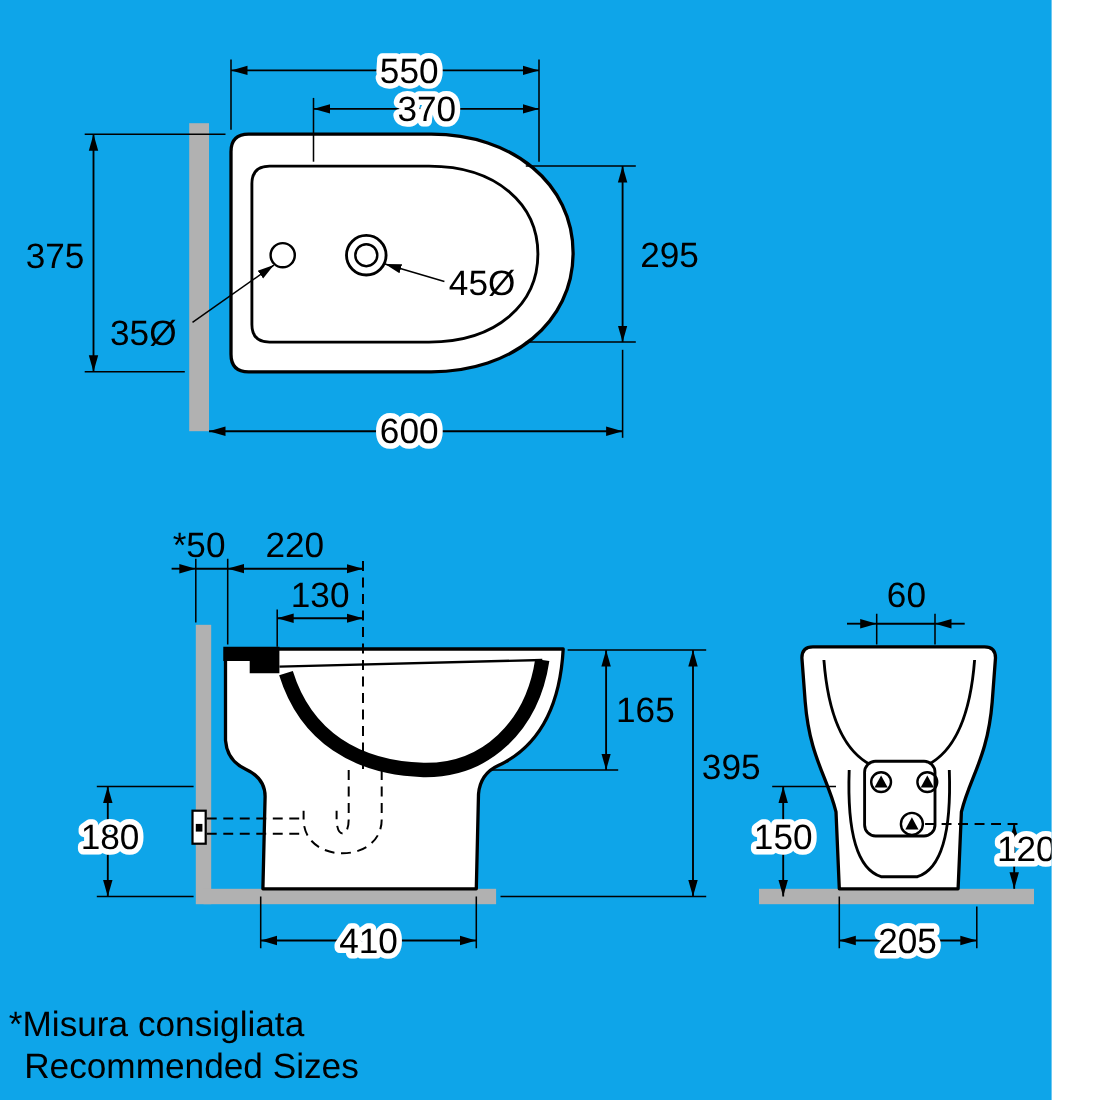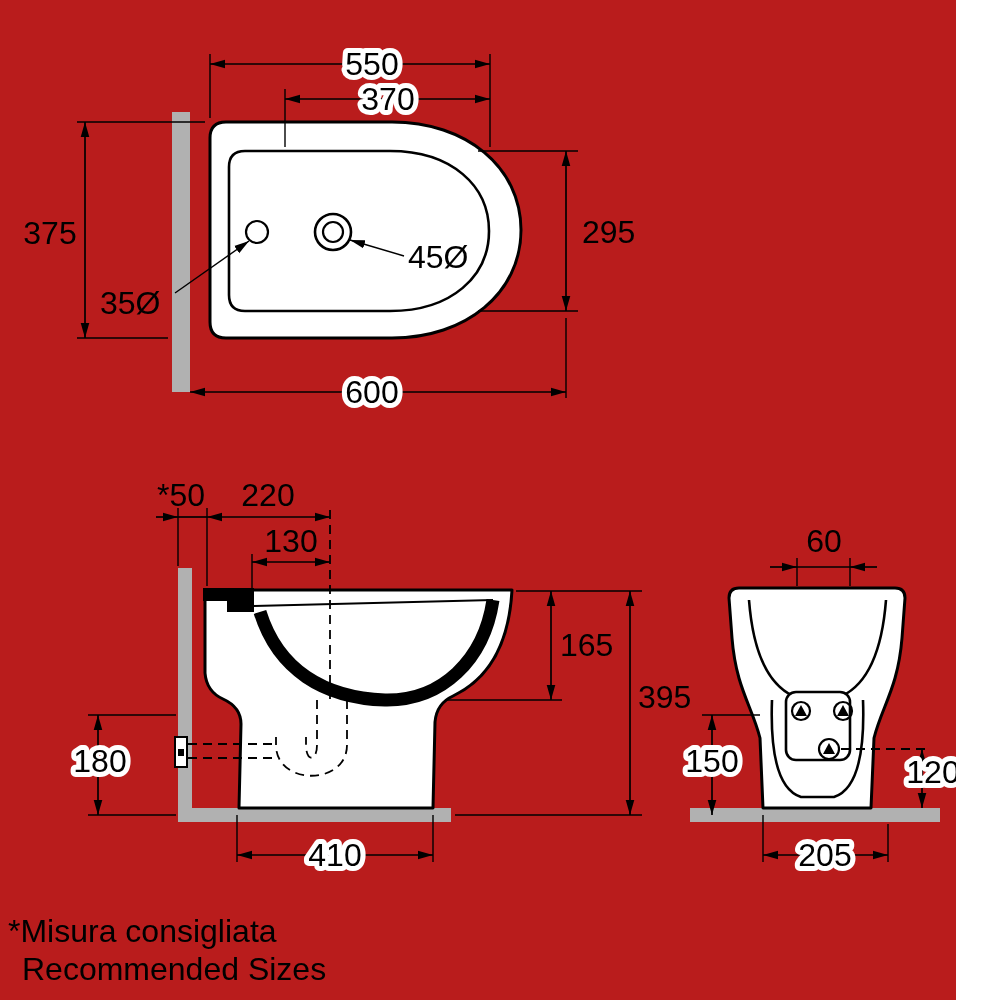--- a/index.html
+++ b/index.html
@@ -1,16 +1,16 @@
 <!DOCTYPE html>
 <html><head>
 <meta charset="utf-8">
 <style>
   html,body{margin:0;padding:0;background:#fff}
-  .page{width:956px;height:1000px;background:#b91c1c;position:relative;overflow:hidden}
+  .page{width:956px;height:1000px;background:#0ea5e9;position:relative;overflow:hidden}
   svg{display:block}
   svg text{font-family:"Liberation Sans","DejaVu Sans",sans-serif;font-size:32px;fill:#000}
   .mid{text-anchor:middle}
   .halo{paint-order:stroke;stroke:#fff;stroke-width:10px;stroke-linejoin:round}
   .outline{fill:#fff;stroke:#000;stroke-width:3;stroke-linejoin:round}
   .s26{fill:none;stroke:#000;stroke-width:2.6}
   .s22{fill:none;stroke:#000;stroke-width:2.2}
   .band{fill:none;stroke:#000;stroke-width:13}
   .dimline{fill:none;stroke:#000;stroke-width:1.7}
   .extline{fill:none;stroke:#000;stroke-width:1.4}

